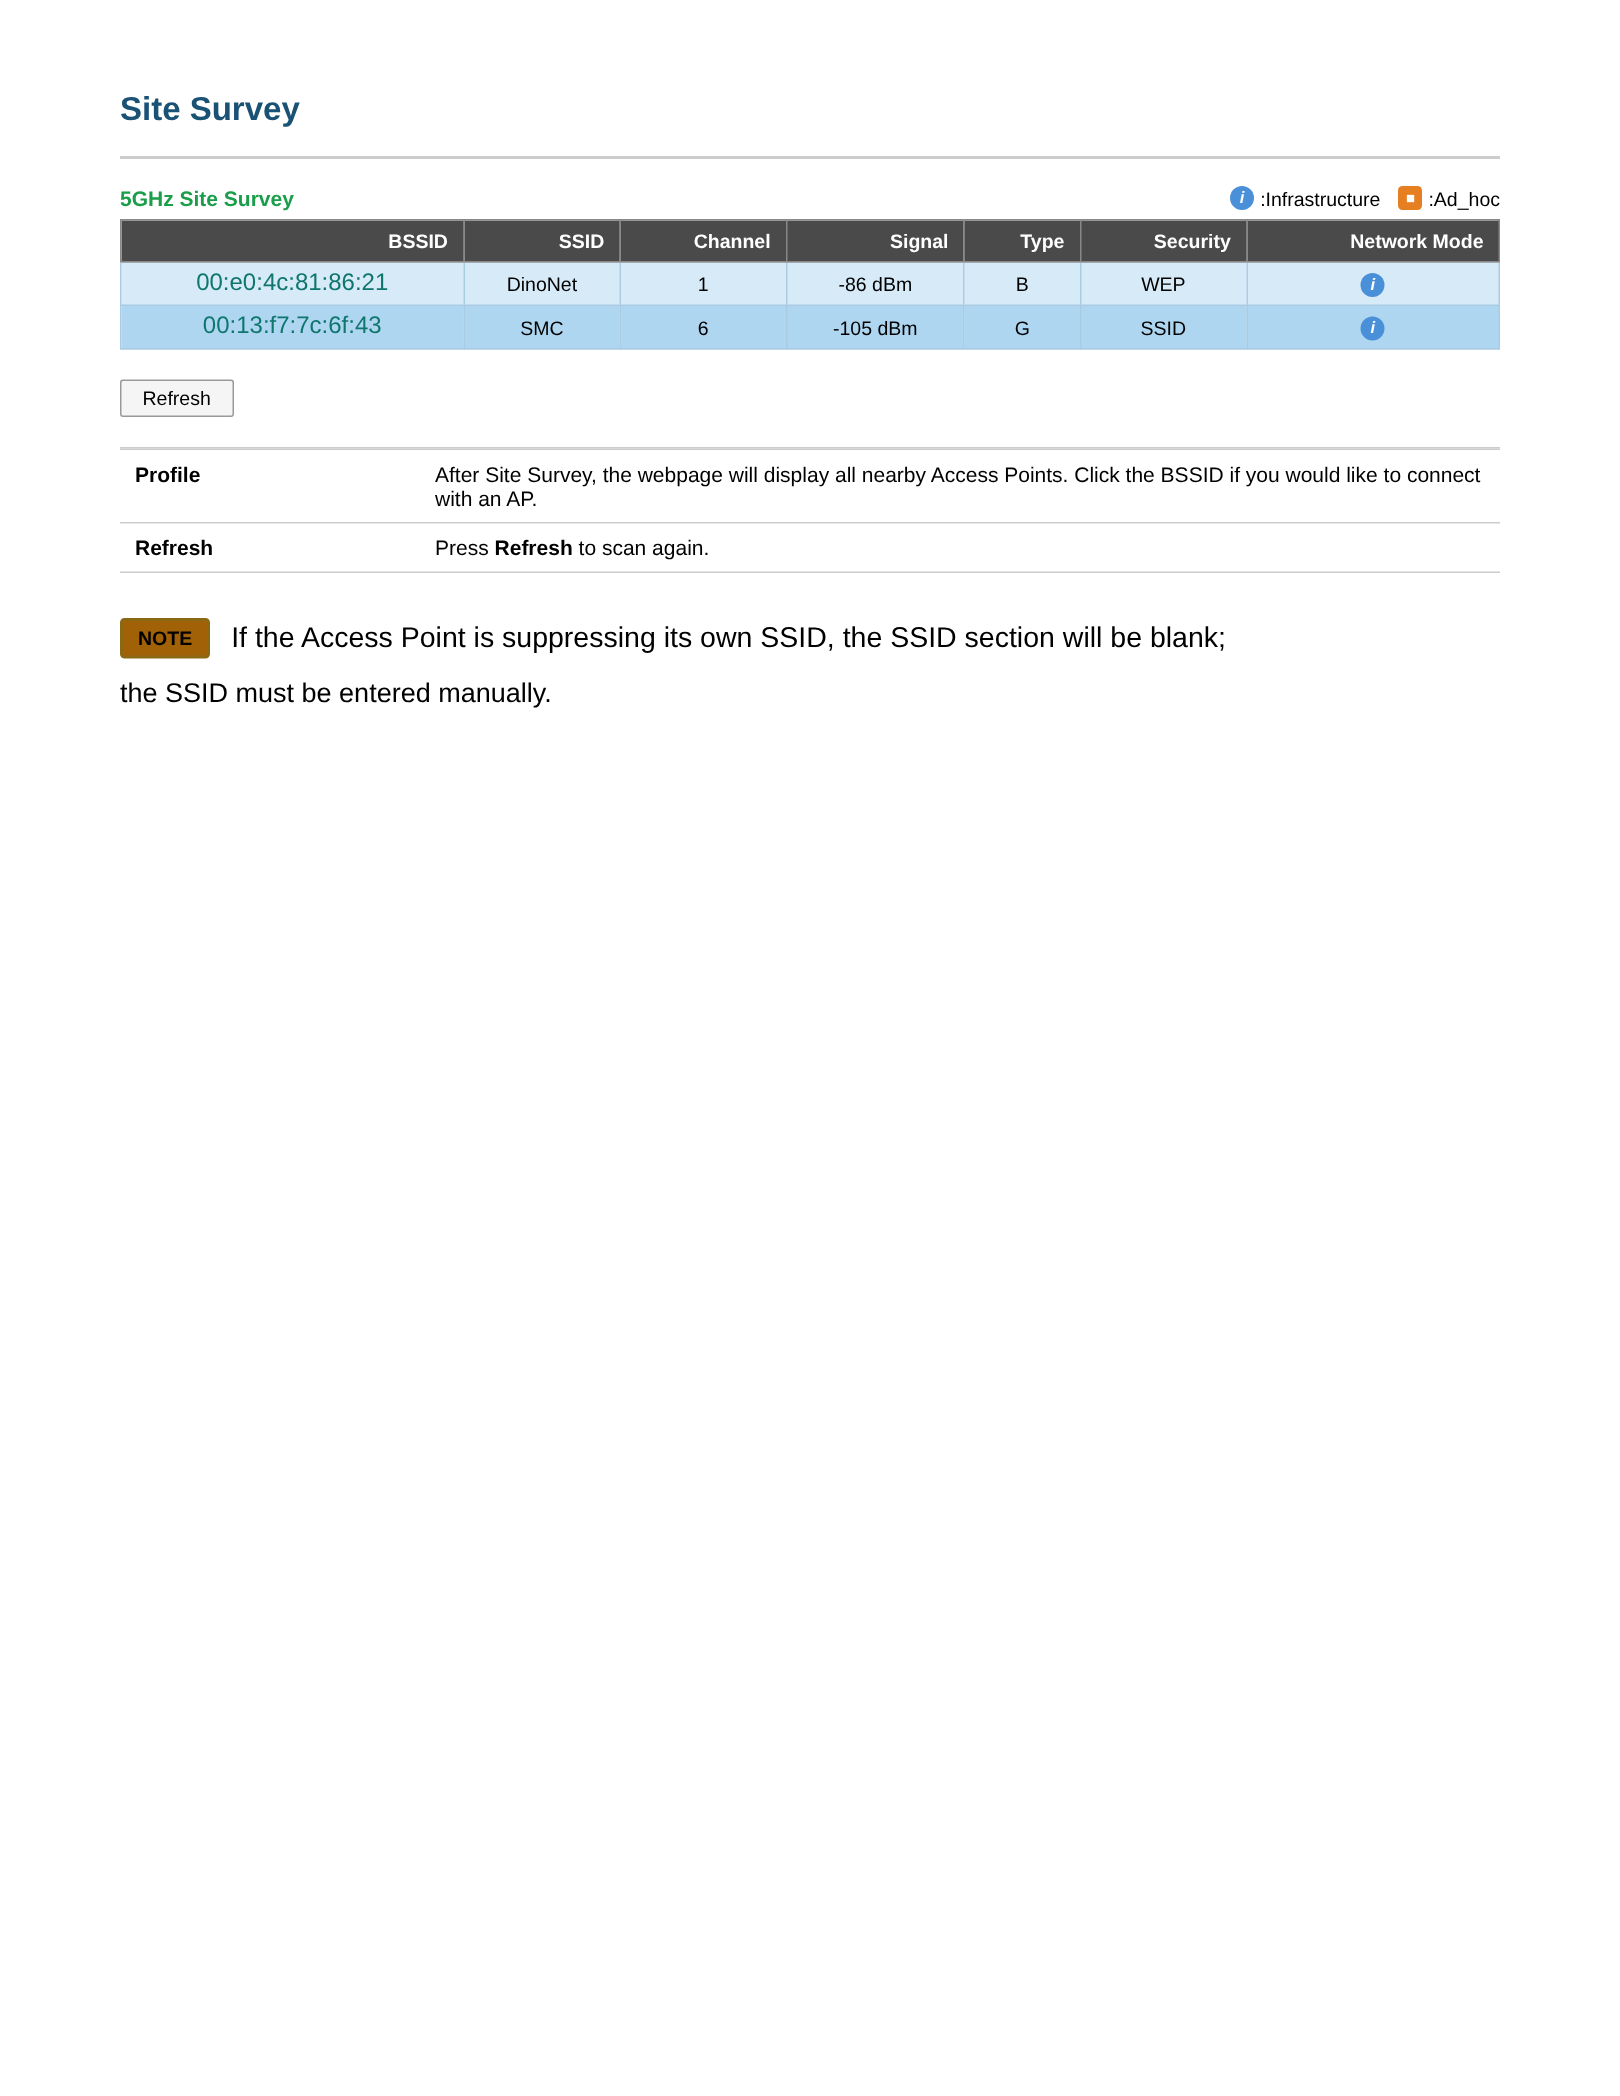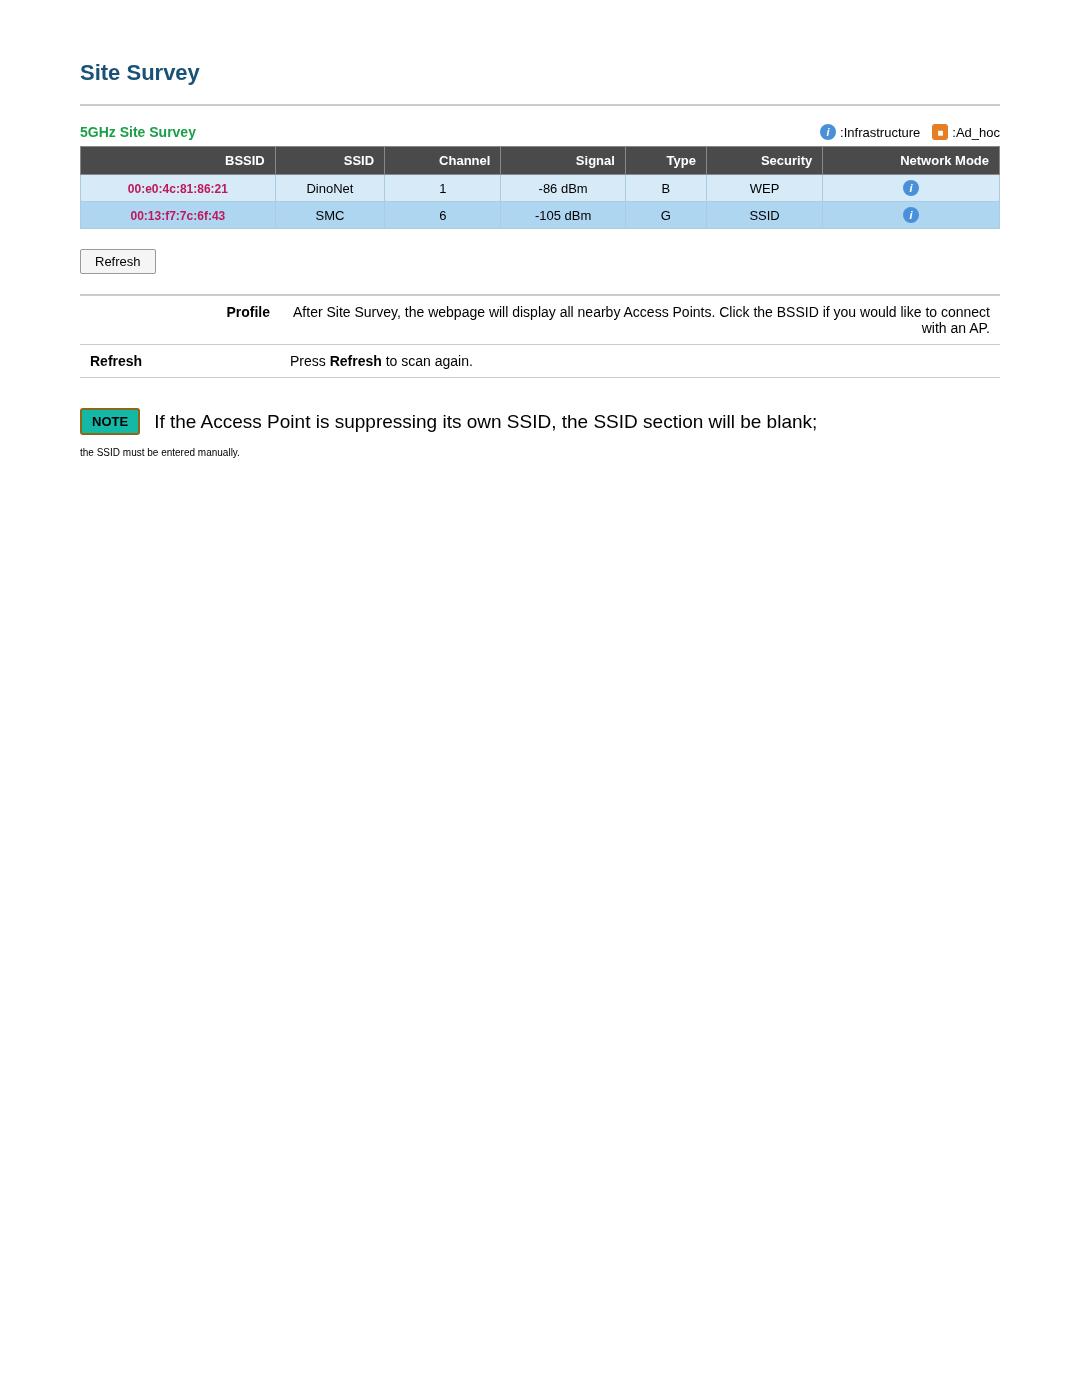--- a/index.html
+++ b/index.html
@@ -108,24 +108,23 @@
     }
 
     .survey-table tbody td {
       padding: 5px 10px;
       text-align: center;
       border: 1px solid #a9cce3;
       color: #000;
     }
 
     .survey-table tbody td.bssid-cell a {
-      color: #be185d;
+      color: #0f766e;
       text-decoration: none;
-      font-size: 12px;
-      font-weight: bold;
+      font-size: 16px;
     }
 
     .network-mode-icon {
       display: inline-flex;
       align-items: center;
       justify-content: center;
       width: 16px;
       height: 16px;
       background: #4a90d9;
       color: #fff;
@@ -160,21 +159,20 @@
       border-collapse: collapse;
       margin-top: 0;
     }
 
     .info-table tr {
       border-bottom: 1px solid #ccc;
     }
 
     .info-table tr:first-child {
       border-top: 1px solid #ccc;
-      text-align: right;
     }
 
     .info-table td {
       padding: 8px 10px;
       vertical-align: top;
       font-size: 14px;
     }
 
     .info-table td.label-col {
       font-weight: bold;
@@ -190,41 +188,41 @@
     }
 
     .note-top-row {
       display: flex;
       align-items: flex-start;
       gap: 14px;
     }
 
     .note-badge {
       display: inline-block;
-      background: #14b8a6;
+      background: #a16207;
       color: #000;
       font-weight: bold;
       font-size: 13px;
       padding: 4px 10px;
       border: 2px solid #8B6914;
       border-radius: 3px;
       white-space: nowrap;
       min-width: 60px;
       text-align: center;
       flex-shrink: 0;
     }
 
     .note-text {
       font-size: 19px;
       color: #000;
       line-height: 1.5;
     }
 
     .note-text-line2 {
-      font-size: 10px;
+      font-size: 18px;
       color: #000;
       line-height: 1.5;
       margin-top: 2px;
     }
   </style>
 </head>
 <body>
 
 <div class="page-title">Site Survey</div>
 <hr class="title-divider">

